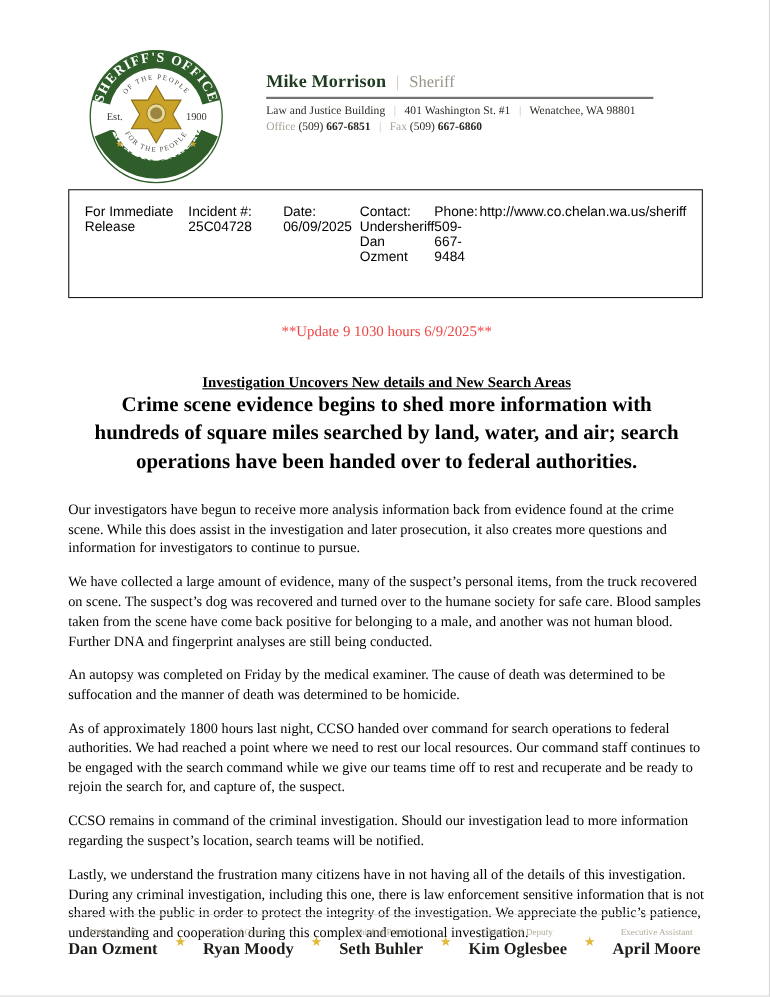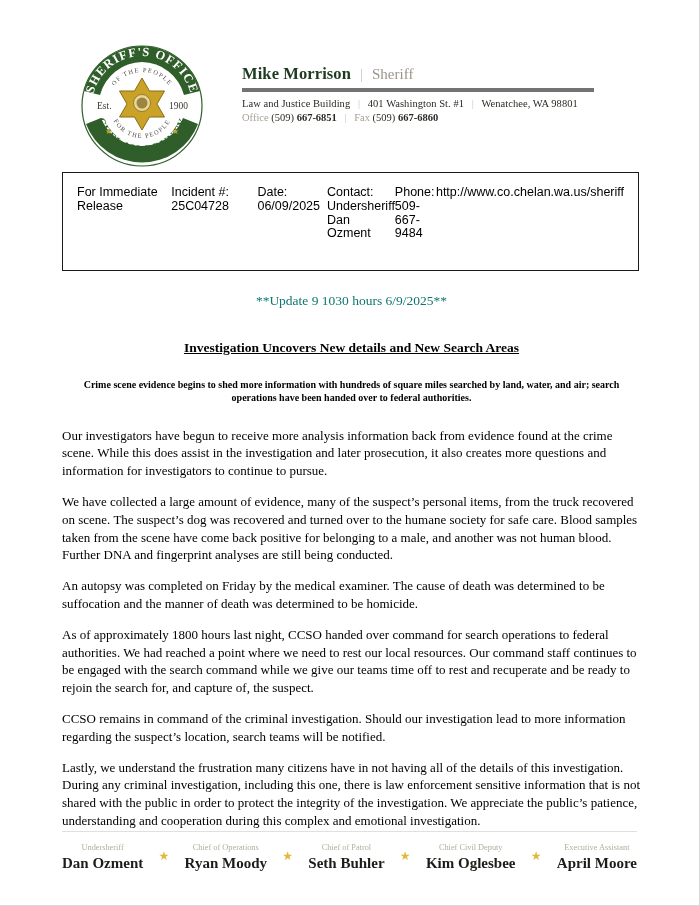--- a/index.html
+++ b/index.html
@@ -44,21 +44,21 @@
   .masthead {
     flex: 1;
     padding-left: 36px;
     padding-top: 22px;
   }
   .masthead-name-row {
     display: flex;
     align-items: baseline;
     gap: 9px;
     padding-bottom: 4px;
-    border-bottom: 4px solid #737373;
+    border-bottom: 2px solid #737373;
     width: 352px;
   }
   .official-name {
     font-family: "Liberation Serif", serif;
     font-size: 16.5px;
     font-weight: bold;
     color: #1e3a20;
     letter-spacing: 0.1px;
   }
   .name-sep {
@@ -120,35 +120,34 @@
   .infobox-line:last-child { margin-bottom: 0; }
 
   
   .content {
     padding: 0 58px 0 62px;
   }
   .update-line {
     text-align: center;
     font-size: 13.5px;
     margin-top: 22px;
-    color: #0f766e;
+    color: #ef4444;
   }
   .headline {
     text-align: center;
     font-size: 13.5px;
     font-weight: bold;
     text-decoration: underline;
     margin-top: 31px;
     color: #000;
   }
   .subhead {
     text-align: center;
-    font-size: 10px;
-    font-weight: bold;
-    margin-top: 22px;
+    font-size: 19px;
+    font-weight: bold;
     line-height: 1.33;
     padding: 0 18px;
     color: #000;
   }
   .body-para {
     font-size: 13px;
     line-height: 1.37;
     margin-top: 11px;
     text-align: left;
     color: #000;

